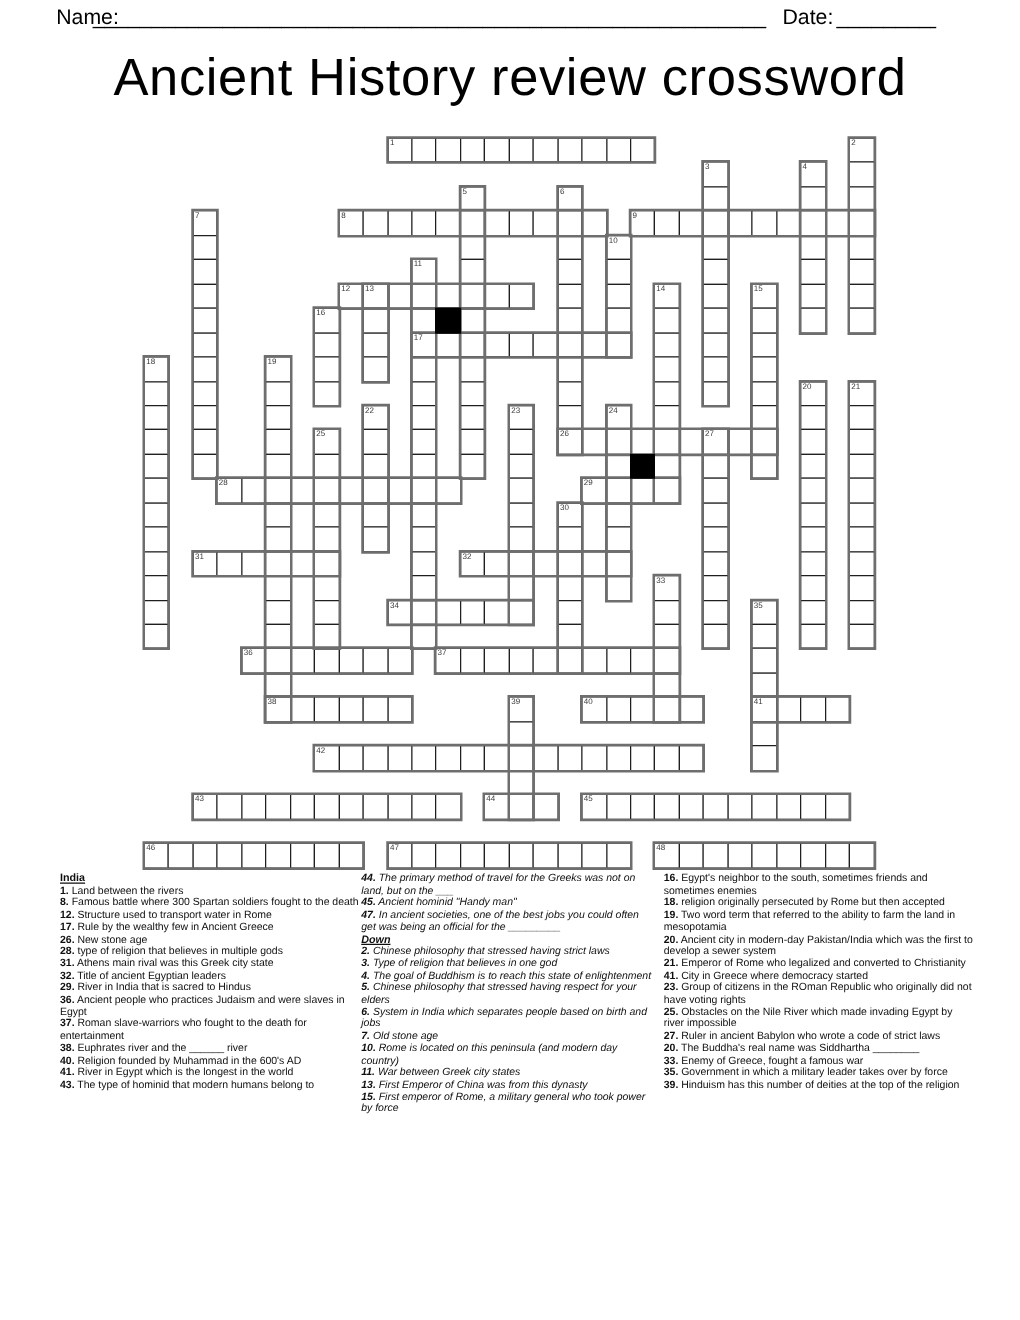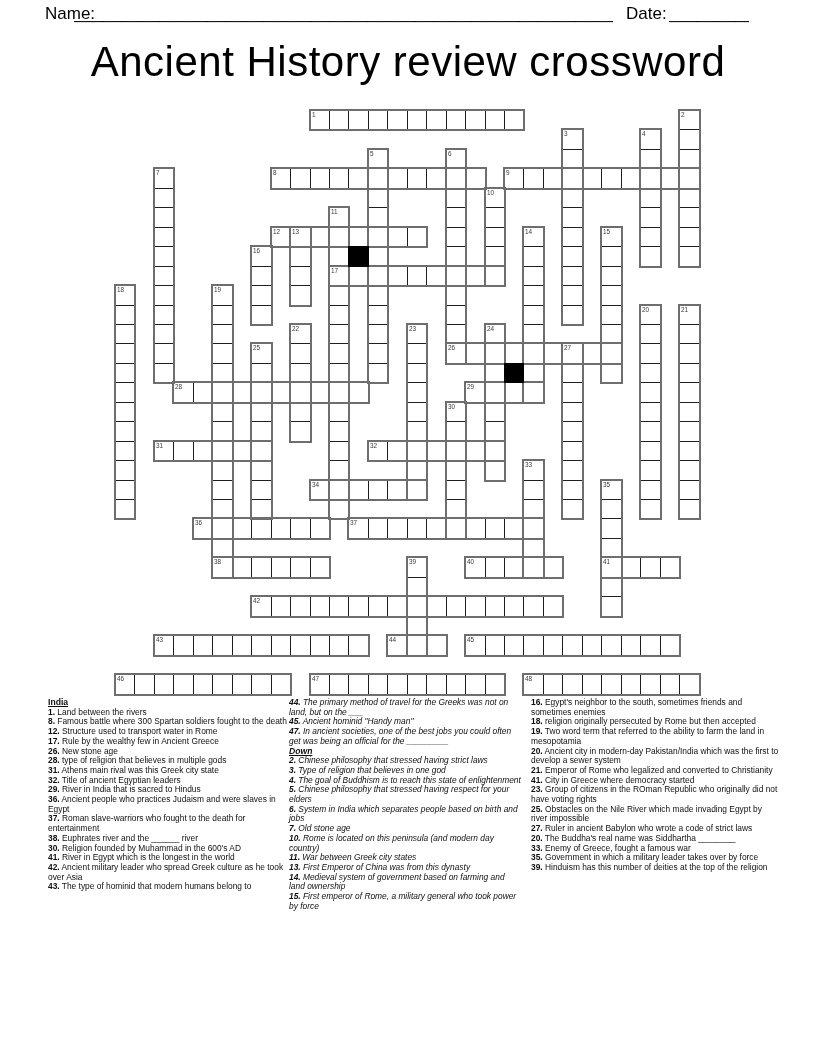--- a/index.html
+++ b/index.html
@@ -517,40 +517,38 @@
     <div class="clue"><b>12.</b> Structure used to transport water in Rome</div>
     <div class="clue"><b>17.</b> Rule by the wealthy few in Ancient Greece</div>
     <div class="clue"><b>26.</b> New stone age</div>
     <div class="clue"><b>28.</b> type of religion that believes in multiple gods</div>
     <div class="clue"><b>31.</b> Athens main rival was this Greek city state</div>
     <div class="clue"><b>32.</b> Title of ancient Egyptian leaders</div>
     <div class="clue"><b>29.</b> River in India that is sacred to Hindus</div>
     <div class="clue"><b>36.</b> Ancient people who practices Judaism and were slaves in Egypt</div>
     <div class="clue"><b>37.</b> Roman slave-warriors who fought to the death for entertainment</div>
     <div class="clue"><b>38.</b> Euphrates river and the ______ river</div>
-    <div class="clue"><b>30.</b> Religion founded by Muhammad in the 600's AD</div>
+    <div class="clue"><b>40.</b> Religion founded by Muhammad in the 600's AD</div>
     <div class="clue"><b>41.</b> River in Egypt which is the longest in the world</div>
-    <div class="clue"><b>42.</b> Ancient military leader who spread Greek culture as he took over Asia</div>
     <div class="clue"><b>43.</b> The type of hominid that modern humans belong to</div>
   </div>
 <div id="clue-col-2" class="clue-col">
     <div class="clue"><b>44.</b> The primary method of travel for the Greeks was not on land, but on the ___</div>
     <div class="clue"><b>45.</b> Ancient hominid "Handy man"</div>
     <div class="clue"><b>47.</b> In ancient societies, one of the best jobs you could often get was being an official for the _________</div>
     <div class="clue-heading">Down</div>
     <div class="clue"><b>2.</b> Chinese philosophy that stressed having strict laws</div>
     <div class="clue"><b>3.</b> Type of religion that believes in one god</div>
     <div class="clue"><b>4.</b> The goal of Buddhism is to reach this state of enlightenment</div>
     <div class="clue"><b>5.</b> Chinese philosophy that stressed having respect for your elders</div>
     <div class="clue"><b>6.</b> System in India which separates people based on birth and jobs</div>
     <div class="clue"><b>7.</b> Old stone age</div>
     <div class="clue"><b>10.</b> Rome is located on this peninsula (and modern day country)</div>
     <div class="clue"><b>11.</b> War between Greek city states</div>
     <div class="clue"><b>13.</b> First Emperor of China was from this dynasty</div>
-    <div class="clue"><b>14.</b> Medieval system of government based on farming and land ownership</div>
     <div class="clue"><b>15.</b> First emperor of Rome, a military general who took power by force</div>
   </div>
 <div id="clue-col-3" class="clue-col">
     <div class="clue"><b>16.</b> Egypt's neighbor to the south, sometimes friends and sometimes enemies</div>
     <div class="clue"><b>18.</b> religion originally persecuted by Rome but then accepted</div>
     <div class="clue"><b>19.</b> Two word term that referred to the ability to farm the land in mesopotamia</div>
     <div class="clue"><b>20.</b> Ancient city in modern-day Pakistan/India which was the first to develop a sewer system</div>
     <div class="clue"><b>21.</b> Emperor of Rome who legalized and converted to Christianity</div>
     <div class="clue"><b>41.</b> City in Greece where democracy started</div>
     <div class="clue"><b>23.</b> Group of citizens in the ROman Republic who originally did not have voting rights</div>

